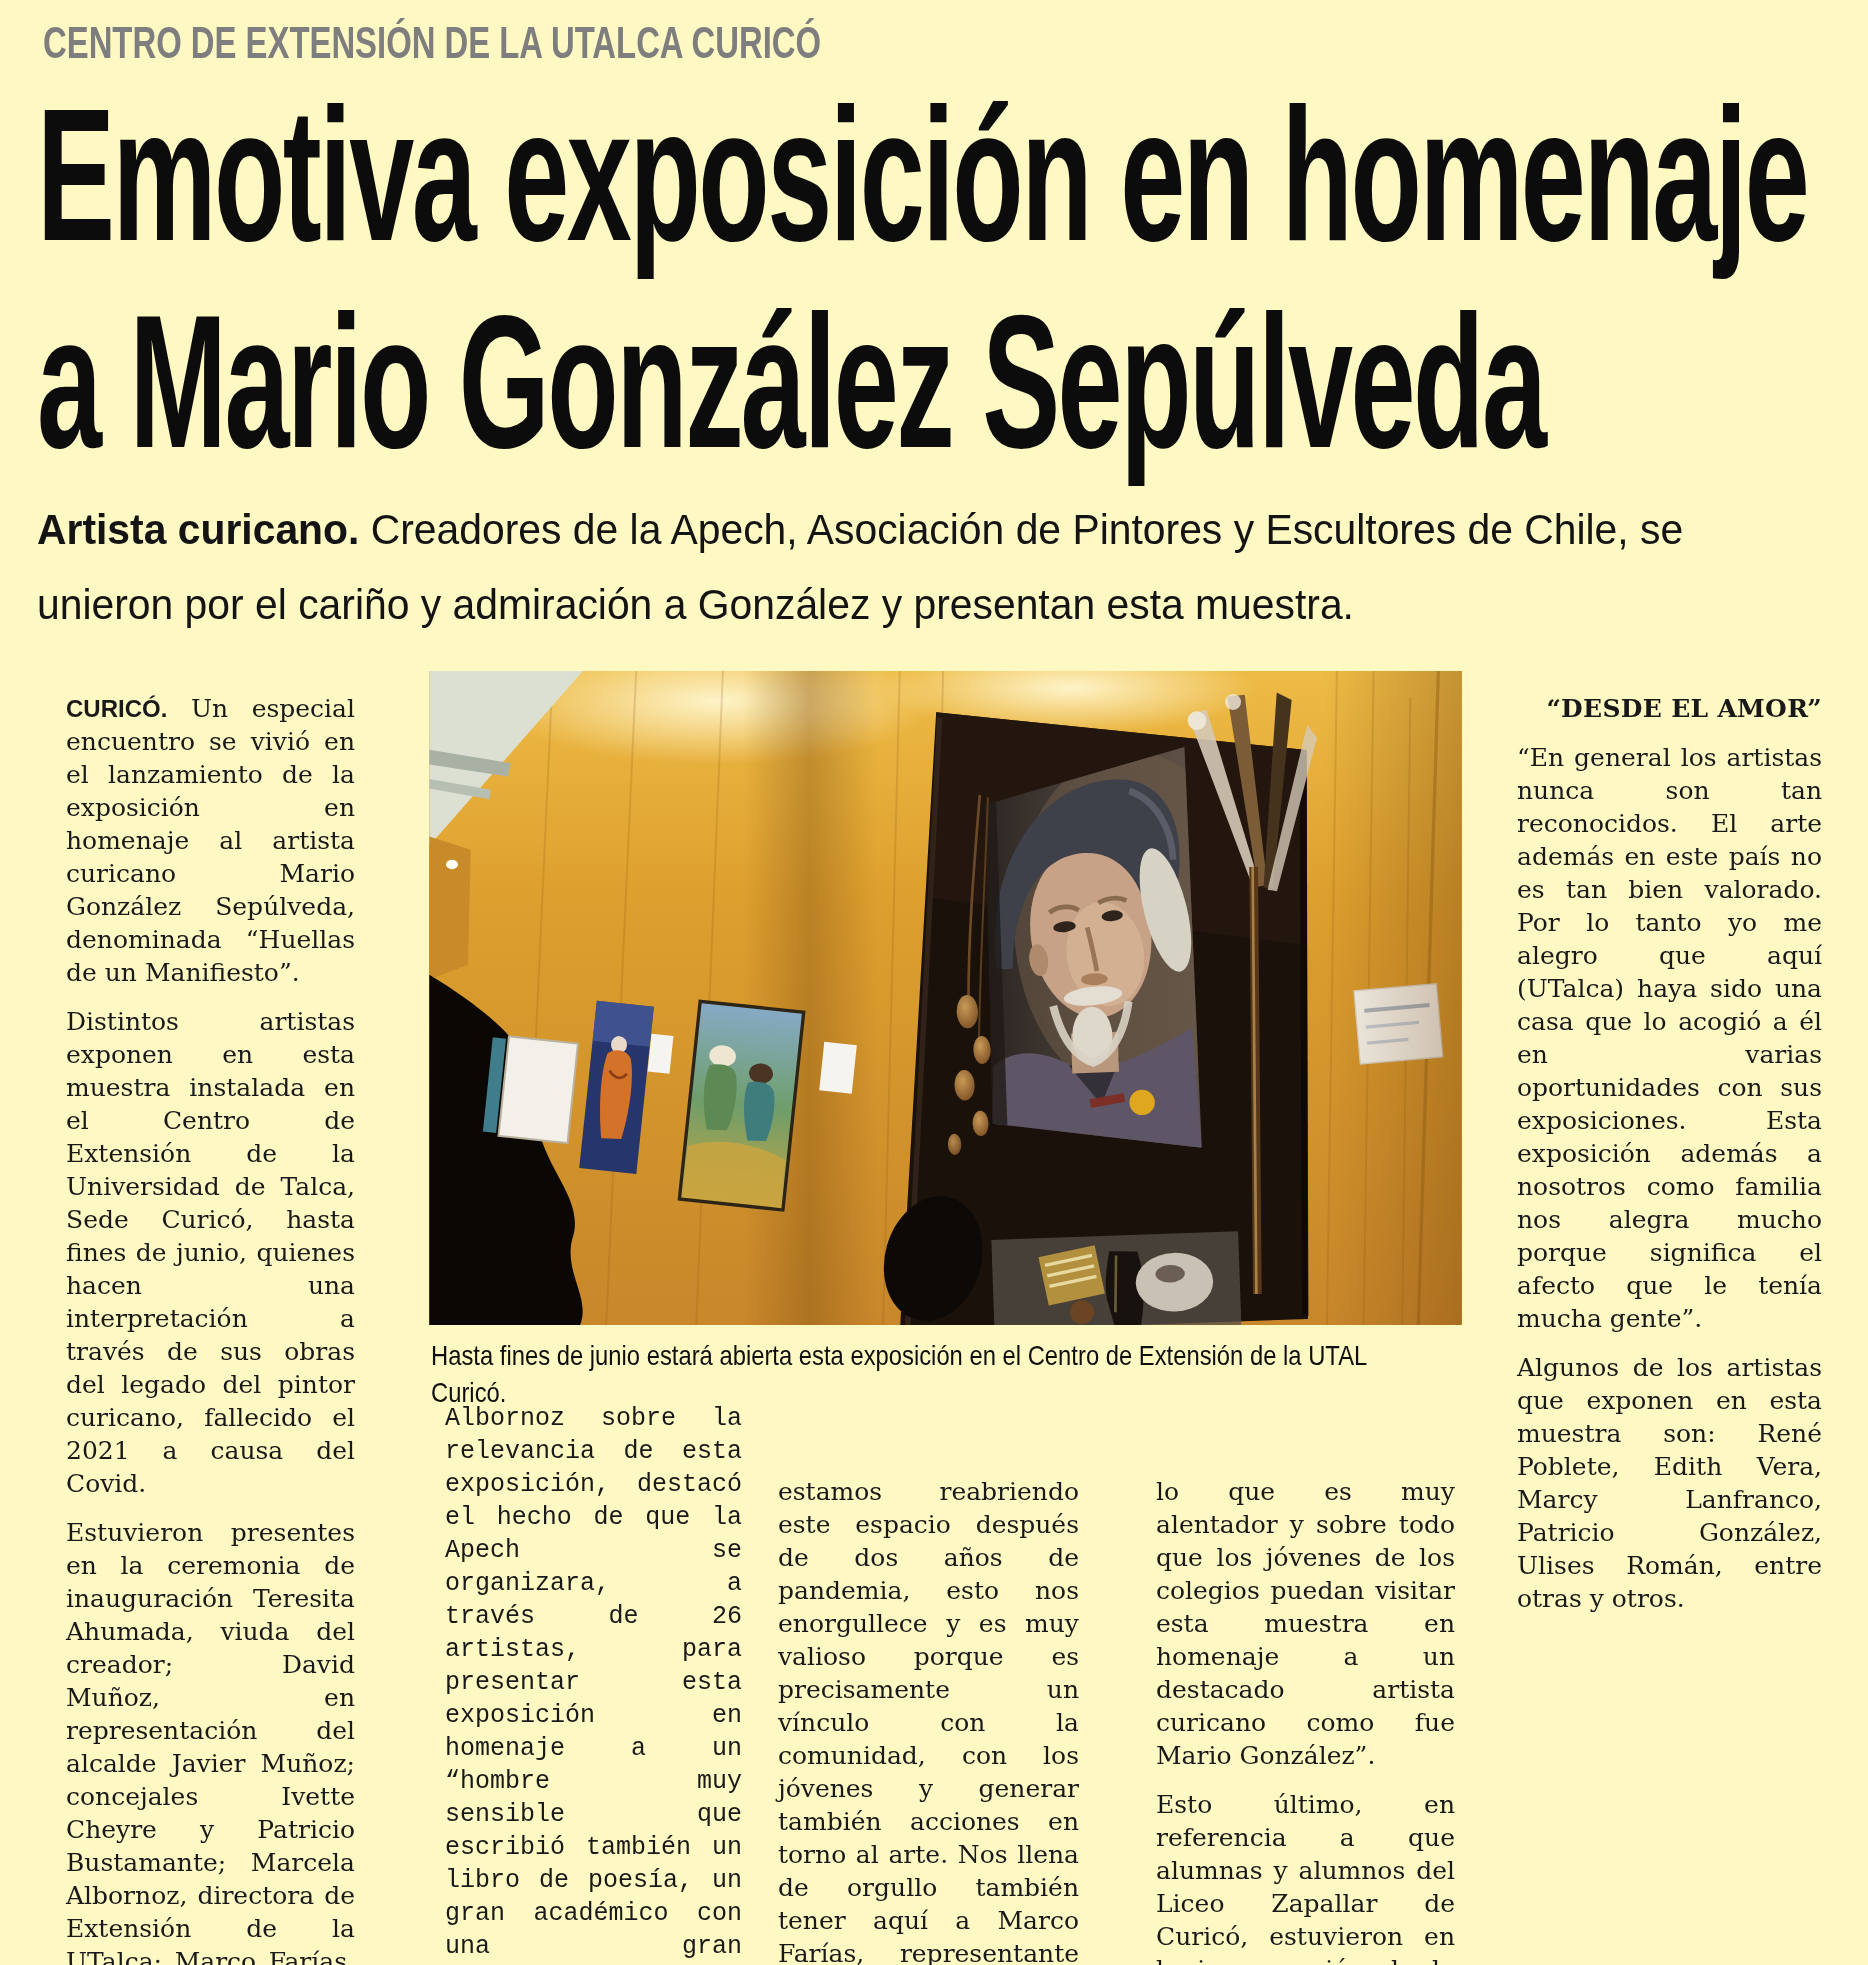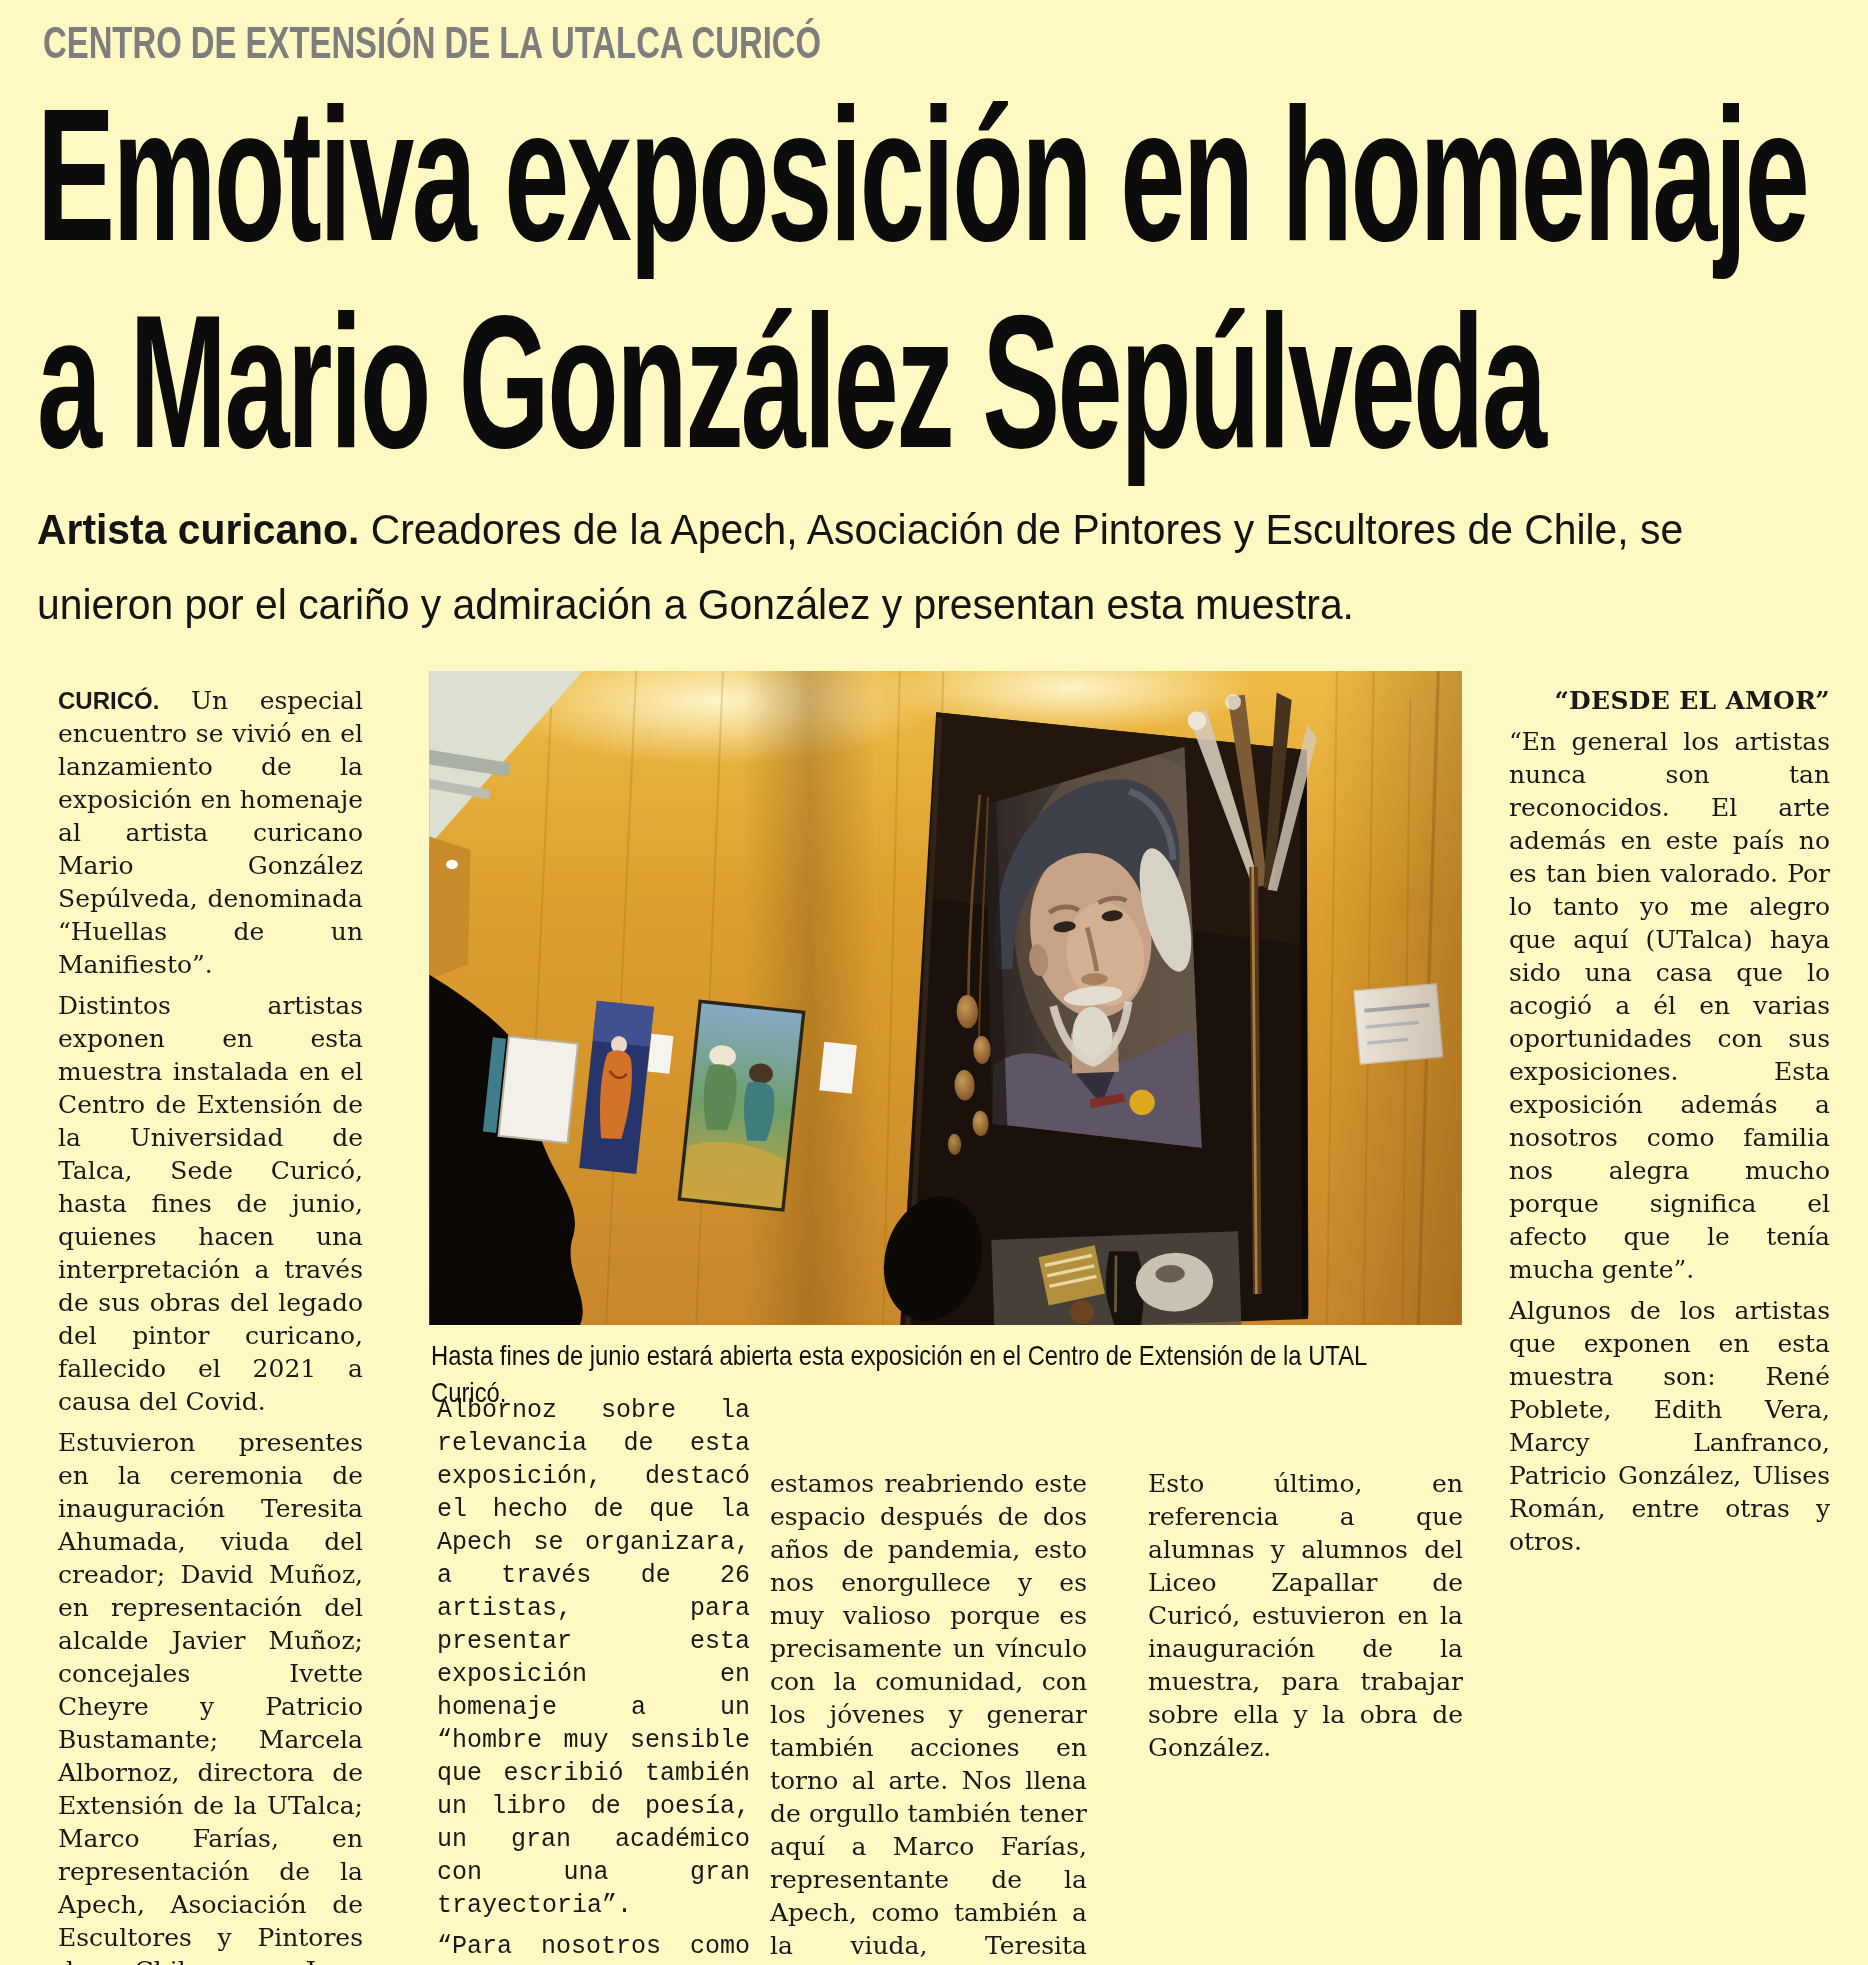--- a/index.html
+++ b/index.html
@@ -51,21 +51,21 @@
   .deck1{left:37px; top:505px;}
   .deck2{left:37px; top:580px;}
   .deck-lead{font-weight:bold;}
   
   .col{
     font-size:25px;
     line-height:33px;
     text-align:justify;
     color:#191919;
   }
-  .col p{margin:8px; padding:0;}
+  .col p{margin:16px; padding:0;}
   .col .subhead-top{
     font-weight:bold;
     text-align:right;
     letter-spacing:0.3px;
   }
   .lead-in{
     font-family:"Liberation Sans", sans-serif;
     font-weight:bold;
     font-size:24px;
   }
@@ -312,20 +312,21 @@
   <div class="abs col col2">
     <p>Albornoz sobre la relevancia de esta exposición, destacó el hecho de que la Apech se organizara, a través de 26 artistas, para presentar esta exposición en homenaje a un “hombre muy sensible que escribió también un libro de poesía, un gran académico con una gran trayectoria”.</p>
     <p>“Para nosotros como Universidad de Talca, que</p>
   </div>
 
   <div class="abs col col3">
     <p>estamos reabriendo este espacio después de dos años de pandemia, esto nos enorgullece y es muy valioso porque es precisamente un vínculo con la comunidad, con los jóvenes y generar también acciones en torno al arte. Nos llena de orgullo también tener aquí a Marco Farías, representante de la Apech, como también a la viuda, Teresita Ahumada,</p>
   </div>
 
   <div class="abs col col4">
+    <p>lo que es muy alentador y sobre todo que los jóvenes de los colegios puedan visitar esta muestra en homenaje a un destacado artista curicano como fue Mario González”.</p>
     <p>Esto último, en referencia a que alumnas y alumnos del Liceo Zapallar de Curicó, estuvieron en la inauguración de la muestra, para trabajar sobre ella y la obra de González.</p>
   </div>
 
   <div class="abs col col5">
     <p class="subhead-top">“DESDE EL AMOR”</p>
     <p>“En general los artistas nunca son tan reconocidos. El arte además en este país no es tan bien valorado. Por lo tanto yo me alegro que aquí (UTalca) haya sido una casa que lo acogió a él en varias oportunidades con sus exposiciones. Esta exposición además a nosotros como familia nos alegra mucho porque significa el afecto que le tenía mucha gente”.</p>
     <p>Algunos de los artistas que exponen en esta muestra son: René Poblete, Edith Vera, Marcy Lanfranco, Patricio González, Ulises Román, entre otras y otros.</p>
   </div>
 
 </div>

